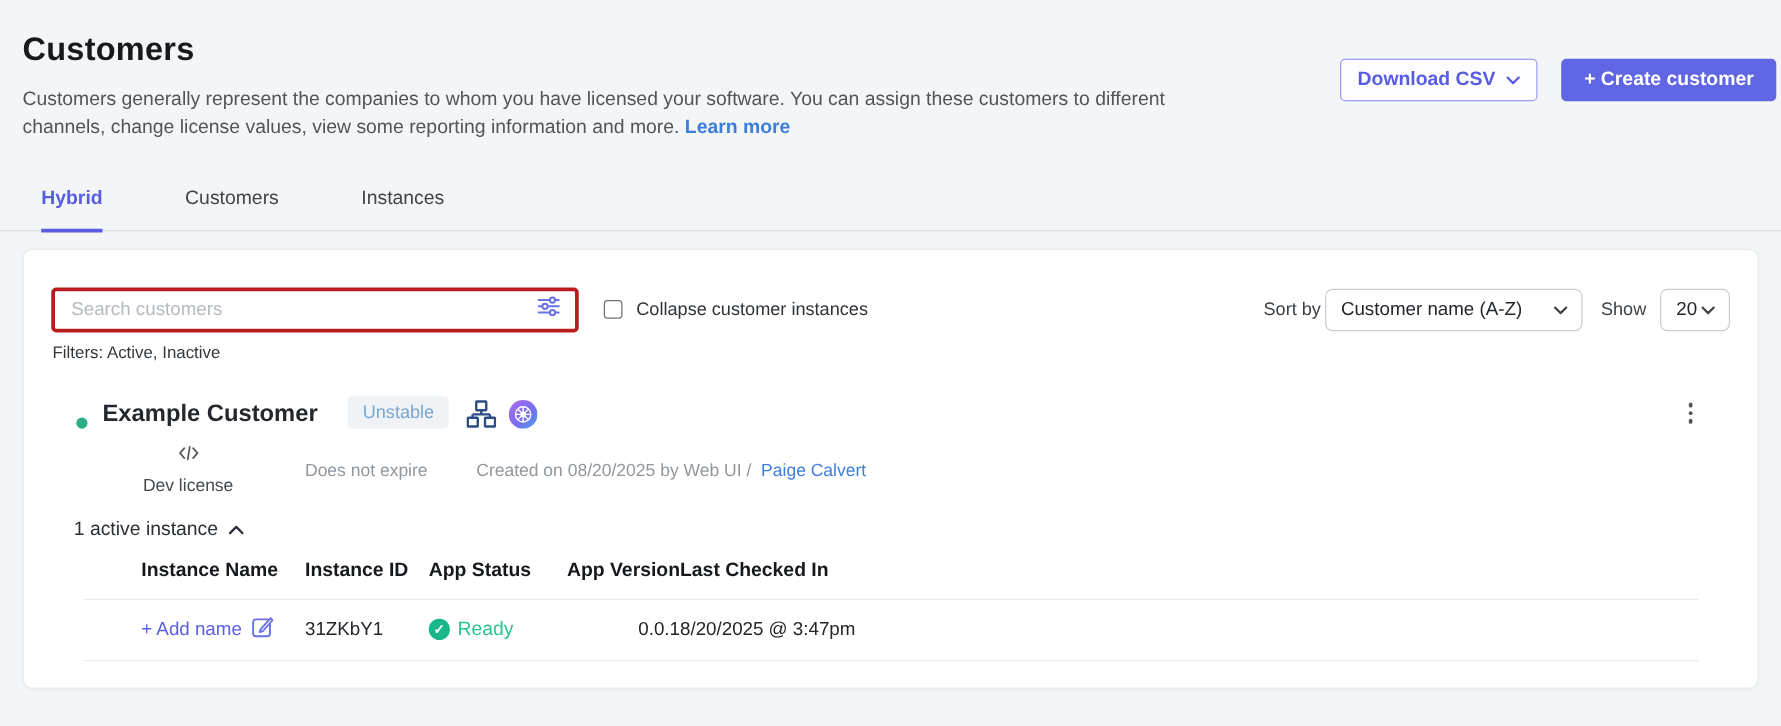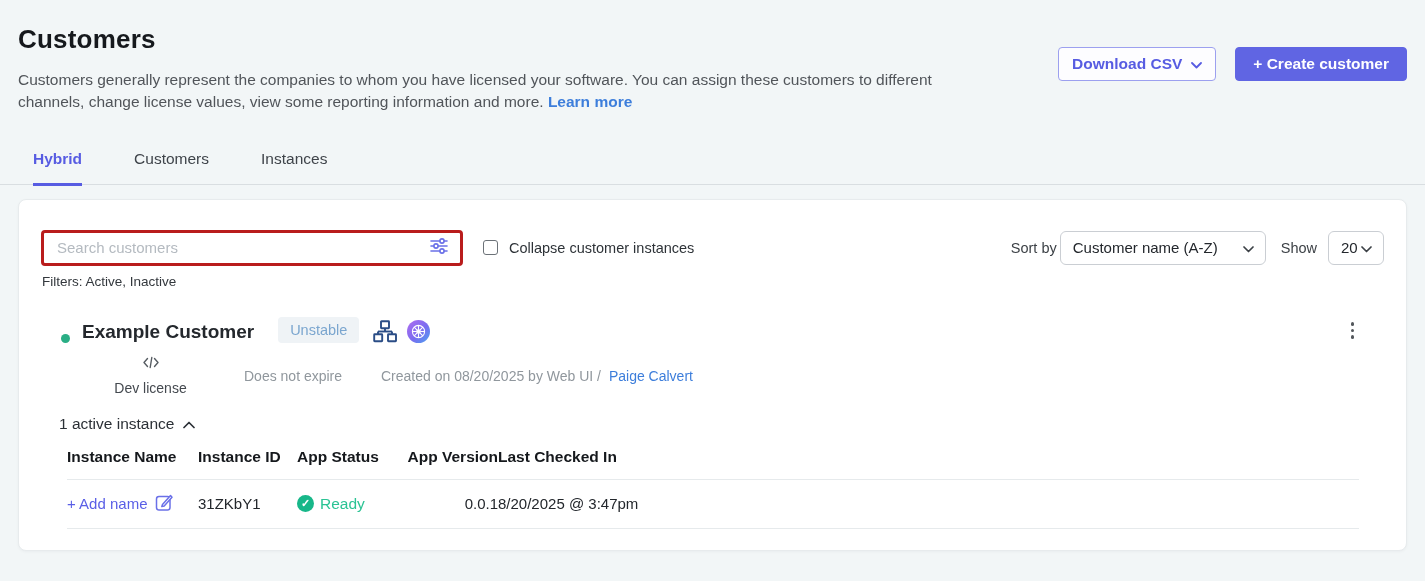--- a/index.html
+++ b/index.html
@@ -14,36 +14,36 @@
 
   
   .page-header { padding:24px 18px 0 18px; position:relative; }
   .page-title { font-size:26px; font-weight:700; color:#16191d; letter-spacing:.2px; }
   .page-desc {
     margin-top:14px; max-width:960px;
     font-size:15.5px; line-height:1.45; color:#51555a;
   }
   .learn-more { color:#3d7edb; font-weight:600; text-decoration:none; cursor:pointer; }
   .header-actions {
-    position:absolute; top:47px; right:18px;
+    position:absolute; top:47px; right:4px;
     display:flex; gap:19px; align-items:center;
   }
   .btn { border-radius:4px; font-size:15.5px; font-weight:700; cursor:pointer;
          display:inline-flex; align-items:center; height:34px; }
   .btn-outline {
     background:#fdfdff; border:1px solid #9ca0ef; color:#575ce2; padding:0 13px; gap:9px;
   }
   .btn-primary {
     background:#6065e3; border:1px solid #6065e3; color:#ffffff; padding:0 17px;
   }
   .chev { display:inline-block; }
 
   
   .tabs {
-    display:flex; gap:52px; padding:0 18px; margin:36px 0 0 15px;
+    display:flex; gap:66px; padding:0 18px; margin:36px 0 0 15px;
   }
   .tabs-underline { border-bottom:1px solid #d9dee1; width:1425px; margin-top:-2px; }
   .tab { font-size:15.5px; color:#3f444a; padding-bottom:15px;
          border-bottom:3px solid transparent; cursor:pointer; }
   .tab.active { color:#575ce2; font-weight:700; border-bottom-color:#575ce2; }
 
   
   .card {
     margin:14px 18px 0 18px; background:#ffffff;
     border:1px solid #e7ebed; border-radius:8px;
@@ -102,21 +102,21 @@
     margin:19px 0 0 18px; font-size:15.5px; color:#2b3036;
     display:inline-flex; align-items:center; gap:9px; cursor:pointer;
   }
 
   
   .itable { margin:15px 25px 0 26px; }
   .t-head { display:flex; font-weight:700; font-size:15.5px; color:#15181c;
             padding-bottom:13px; border-bottom:1px solid #e6eaec; }
   .t-row { display:flex; align-items:center; height:49px;
            border-bottom:1px solid #e6eaec; font-size:15px; color:#23272c; }
-  .c1 { width:131px; } .c2 { width:99px; } .c3 { width:96px; } .c4 { width:105px;text-align:right; } .c5 { flex:1; }
+  .c1 { width:131px;margin-left:46px; } .c2 { width:99px; } .c3 { width:96px; } .c4 { width:105px;text-align:right; } .c5 { flex:1; }
   .add-name { color:#5a5fe6; font-size:15px; text-decoration:none; cursor:pointer; }
   .c1-cell { display:flex; align-items:center; gap:8px; }
   .status-cell { display:flex; align-items:center; gap:6px; }
   .check-circle {
     width:17px; height:17px; border-radius:50%; background:#17b789;
     color:#fff; font-size:11px; font-weight:700;
     display:inline-flex; align-items:center; justify-content:center;
   }
   .status-text { color:#2bc394; font-size:15.5px; }
 

